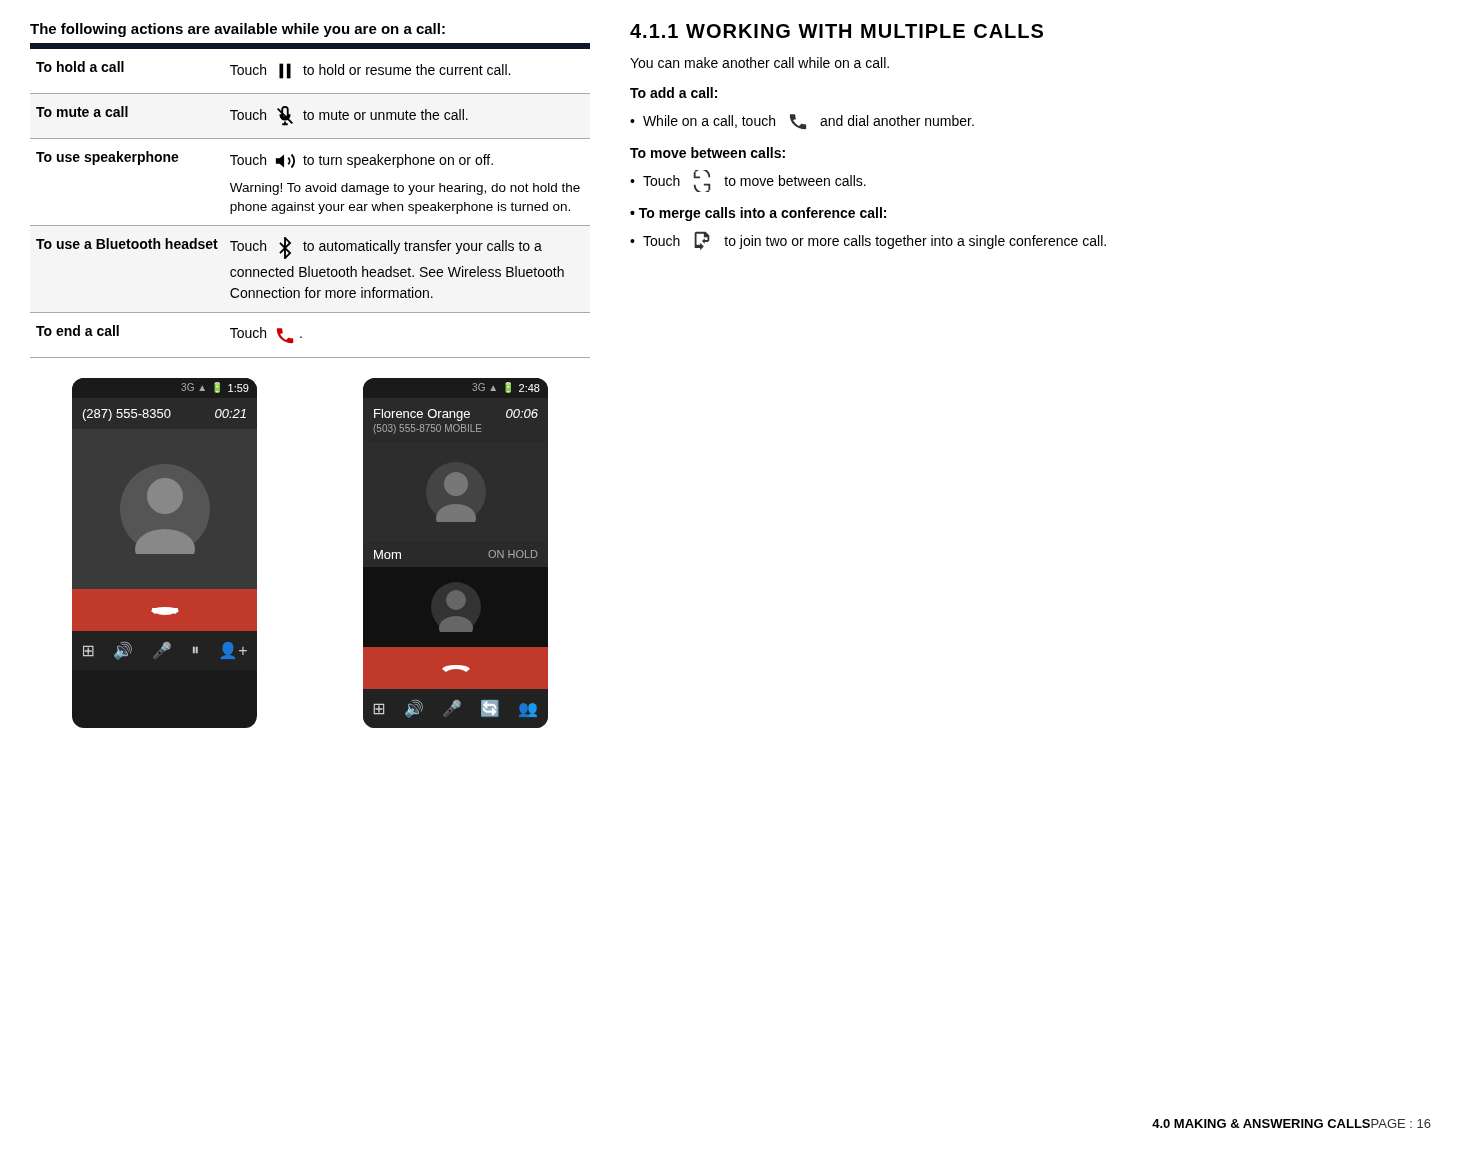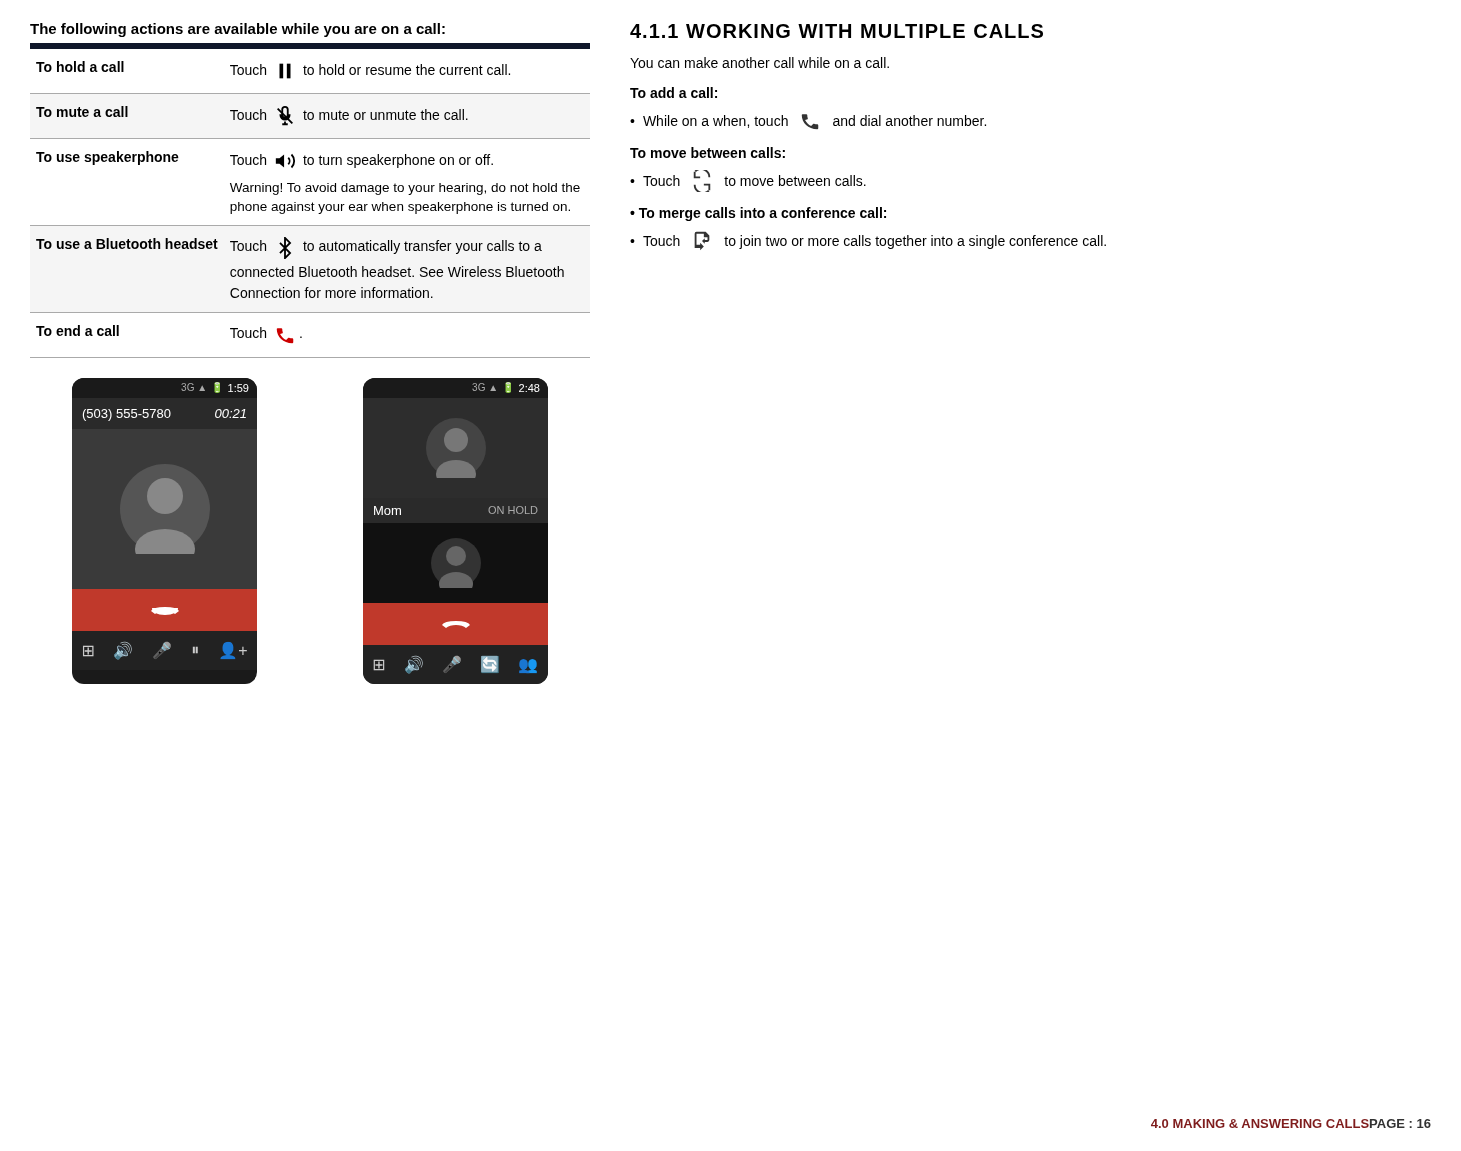--- a/index.html
+++ b/index.html
@@ -230,26 +230,26 @@
       justify-content: space-between;
       align-items: center;
       padding-top: 16px;
       border-top: none;
       margin-top: auto;
     }
 
     .footer-left {
       font-size: 13px;
       font-weight: bold;
-      color: #7f1d1d;
+      color: #000000;
     }
 
     .footer-right {
       font-size: 13px;
-      font-weight: bold;
+      font-weight: normal;
       color: #333;
     }
 
     .phones-row {
       display: flex;
       gap: 22px;
       margin-top: 20px;
       justify-content: center;
     }
 
@@ -358,21 +358,21 @@
         <div class="phone-mock" style="width:185px;">
 
           <div class="phone-status-bar">
             <span style="color:#aaa;font-size:10px;">3G ▲</span>
             <span style="color:#fff;font-size:10px;">🔋</span>
             <span style="color:#fff;font-size:11px;">1:59</span>
           </div>
 
           <div class="phone-caller-area">
             <div>
-              <div class="phone-caller-name">(503) 555-5780</div>
+              <div class="phone-caller-name">(287) 555-8350</div>
             </div>
             <div class="phone-timer">00:21</div>
           </div>
 
           <div class="phone-avatar-area">
             <svg class="phone-avatar" viewBox="0 0 90 90">
               <circle cx="45" cy="45" r="45" fill="#555"></circle>
               <circle cx="45" cy="32" r="18" fill="#888"></circle>
               <ellipse cx="45" cy="85" rx="30" ry="20" fill="#888"></ellipse>
             </svg>
@@ -395,20 +395,27 @@
         </div>
 
         <div class="phone-mock" style="width:185px;">
 
           <div class="phone-status-bar">
             <span style="color:#aaa;font-size:10px;">3G ▲</span>
             <span style="color:#fff;font-size:10px;">🔋</span>
             <span style="color:#fff;font-size:11px;">2:48</span>
           </div>
 
+          <div class="phone-caller-area">
+            <div>
+              <div class="phone-caller-name">Florence Orange</div>
+              <div class="phone-caller-sub">(503) 555-8750  MOBILE</div>
+            </div>
+            <div class="phone-timer">00:06</div>
+          </div>
 
           <div style="background:#2d2d2d;display:flex;justify-content:center;align-items:center;height:100px;">
             <svg width="60" height="60" viewBox="0 0 60 60">
               <circle cx="30" cy="30" r="30" fill="#444"></circle>
               <circle cx="30" cy="22" r="12" fill="#777"></circle>
               <ellipse cx="30" cy="56" rx="20" ry="14" fill="#777"></ellipse>
             </svg>
           </div>
 
           <div class="phone-on-hold-bar">
@@ -443,21 +450,21 @@
     </div>
 
     <div class="right-panel">
       <h2 class="section-title">4.1.1 WORKING WITH MULTIPLE CALLS</h2>
       <p class="section-subtitle">You can make another call while on a call.</p>
 
       <div class="instruction-block">
         <div class="instruction-label">To add a call:</div>
         <div class="instruction-item">
           <span class="bullet">•</span>
-          <span>While on a when, touch</span>
+          <span>While on a call, touch</span>
           <span class="inline-icon">
             <svg class="svg-icon" viewBox="0 0 24 24" fill="#333">
               <path d="M15 12h2m2 0h-2m0 0v-2m0 2v2M6.6 10.8c1.4 2.8 3.8 5.1 6.6 6.6l2.2-2.2c.3-.3.7-.4 1-.2 1.1.4 2.3.6 3.6.6.6 0 1 .4 1 1V20c0 .6-.4 1-1 1C10 21 3 14 3 5.5c0-.6.4-1 1-1H8c.6 0 1 .4 1 1 0 1.3.2 2.5.6 3.6.1.3 0 .7-.2 1L6.6 10.8z" fill="#333"></path>
             </svg>
           </span>
           <span>and dial another number.</span>
         </div>
       </div>
 
       <div class="instruction-block">

